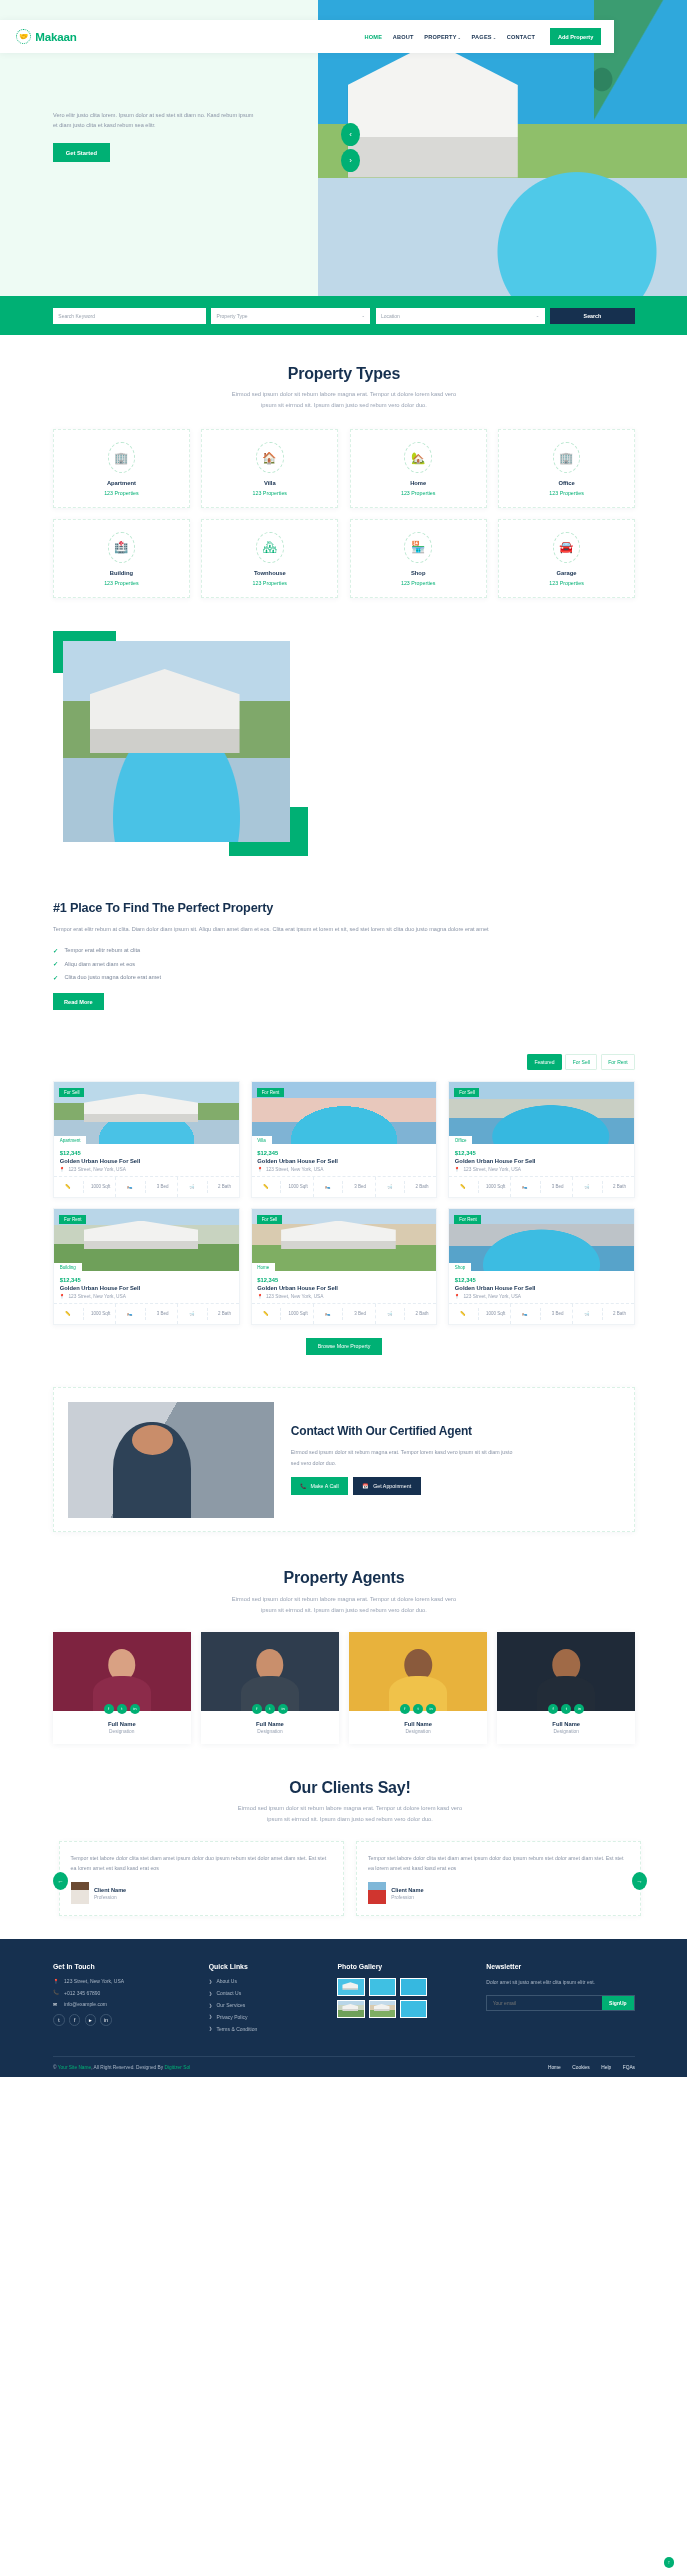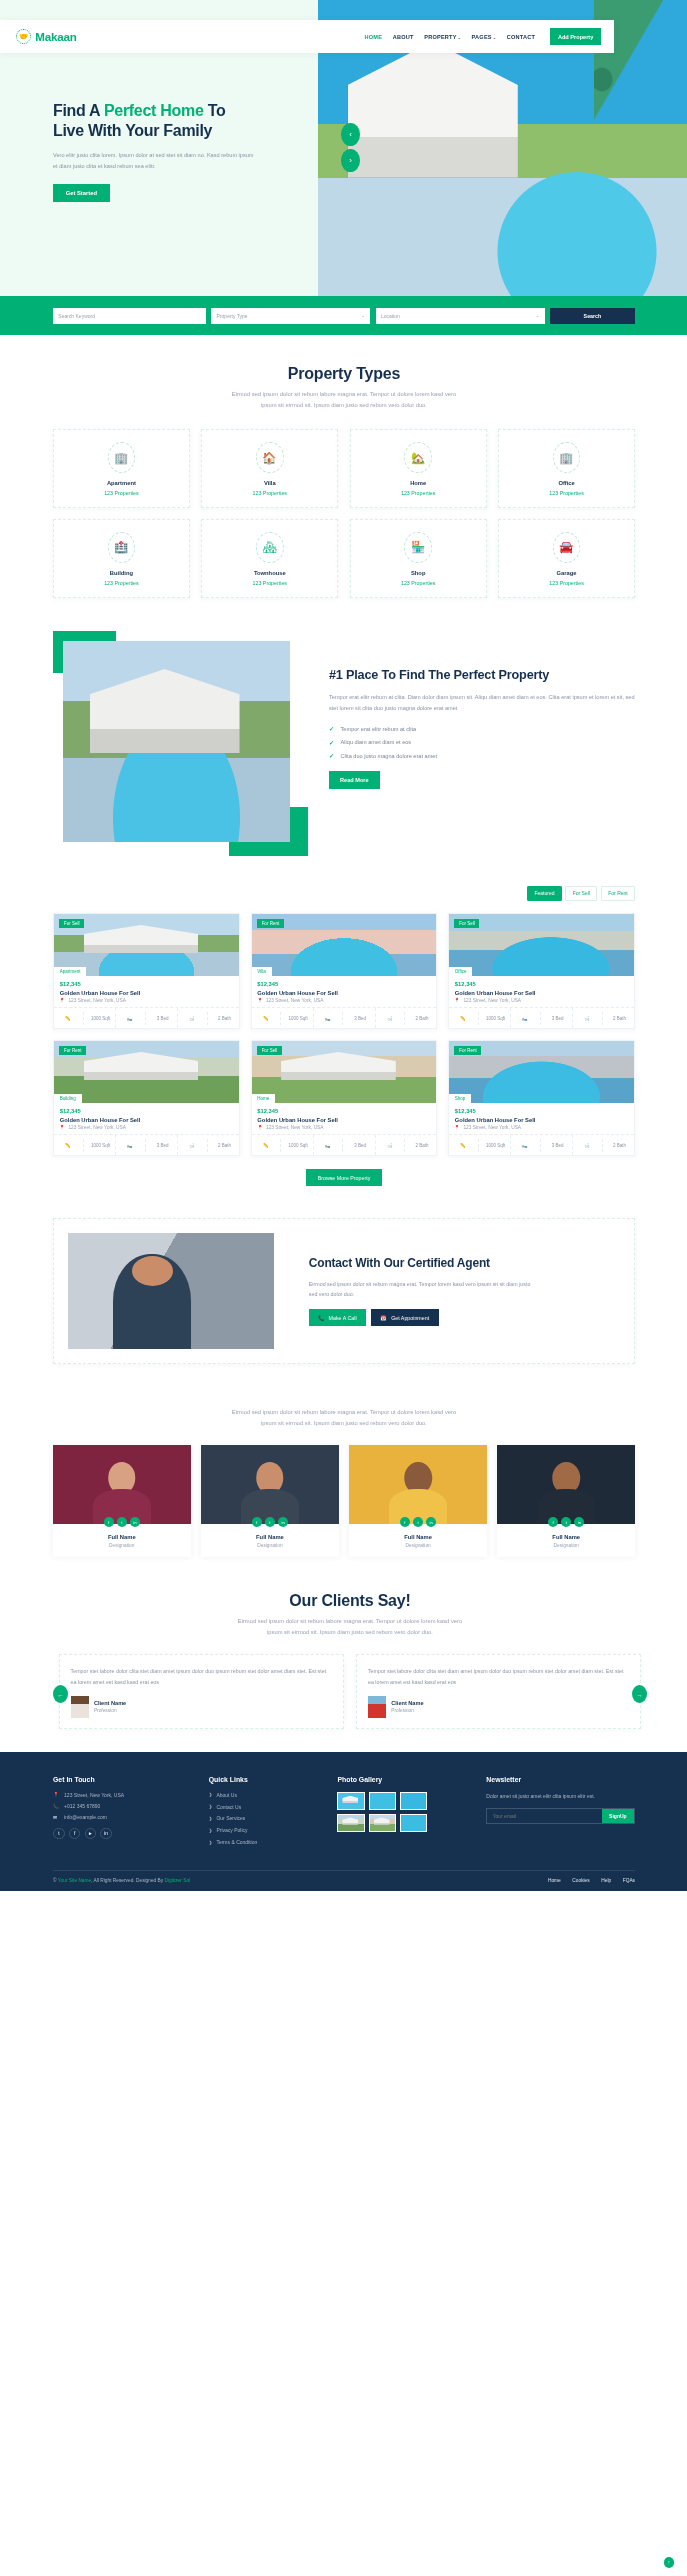--- a/index.html
+++ b/index.html
@@ -101,21 +101,21 @@
     text-align:center; box-shadow:0 0.5px 5.3px rgba(16,44,75,.05); cursor:pointer;
   }
   .type-ic{
     width:27.5px;height:31px;margin:0 auto 7.4px;border:0.5px dashed #BDE8D2;border-radius:50%;
     display:flex;align-items:center;justify-content:center;color:var(--green);font-size:11.6px;
   }
   .type-name{ font-size:5.8px; font-weight:bold; color:var(--navy);}
   .type-count{ font-size:5.3px; color:var(--green); margin-top:3.7px;}
 
   
-  .about{ padding:12.7px 0 21px; display:flex; gap:22px; position:relative;}
+  .about{ padding:12.7px 0 21px; display:flex; gap:22px; position:relative;flex-direction:column;}
   .about-visual{ width:254px; position:relative; }
   .about-visual .accent-tl{ position:absolute; left:0; top:0; width:63px;height:42px;background:var(--green);}
   .about-visual .accent-br{ position:absolute; right:-1.1px; bottom:-13.8px; width:79px;height:49px;background:var(--green);}
   .about-photo{
     position:relative; z-index:2; margin:9.5px 0 0 9.5px; width:227px; height:201px;
     background:
       radial-gradient(ellipse at 50% 88%, #49C2E6 0 63px, transparent 64px),
       linear-gradient(#BBD7E9 0 30%, #7FA86A 30% 58%, #A9C6D8 58% 100%);
   }
   .about-photo::before{
@@ -179,21 +179,21 @@
   .img-house::before{
     content:""; position:absolute; left:16%; top:18%; width:62%; height:46%;
     background:linear-gradient(#f2f2f0 0 70%,#d4d4d0 70% 100%);
     clip-path:polygon(0 32%,50% 0,100% 32%,100% 100%,0 100%);
   }
 
   
   .agentsec{ padding:26.4px 0 21px;}
   .agent-box{
     border:0.5px dashed var(--border); background:#fff; padding:13.8px;
-    display:flex; gap:35px; align-items:center; box-shadow:0 0.5px 6.3px rgba(16,44,75,.05);
+    display:flex; gap:17px; align-items:center; box-shadow:0 0.5px 6.3px rgba(16,44,75,.05);
   }
   .agent-photo{
     width:206px; height:116px; flex:none;
     background:linear-gradient(120deg,#C9CFD6 0 40%,#8D9AA6 40% 100%);
     position:relative; overflow:hidden;
   }
   .agent-photo::before{
     content:""; position:absolute; left:22%; top:18%; width:38%; height:84%;
     background:#2E4257; border-radius:48% 48% 0 0;
   }
@@ -281,24 +281,20 @@
         <a href="#">ABOUT</a>
         <a href="#"><span>PROPERTY</span><span class="caret">⌄</span></a>
         <a href="#"><span>PAGES</span><span class="caret">⌄</span></a>
         <a href="#">CONTACT</a>
         <button class="btn-add">Add Property</button>
       </nav>
     </div>
   </div>
 
   <div class="hero-copy">
-    <h1 class="hero-h1">
-      <span>Find A </span><span class="g">Perfect Home</span><span> To</span><br>
-      <span>Live With Your Family</span>
-    </h1>
     <p class="hero-p">Vero elitr justo clita lorem. Ipsum dolor at sed stet sit diam no. Kasd rebum ipsum et diam justo clita et kasd rebum sea elitr.</p>
     <button class="btn-start">Get Started</button>
   </div>
 
   <div class="sl-arrows">
     <div class="sl-arrow">‹</div>
     <div class="sl-arrow">›</div>
   </div>
 </section>
 
@@ -600,20 +596,21 @@
             <span>📅</span>
             <span>Get Appoinment</span>
           </button>
       </div>
     </div>
   </div>
 </section>
 
 <section class="agents">
   <div class="wrap center">
+    <div class="sec-title">Property Agents</div>
     <div class="sec-sub" style="max-width:233px;margin:6.3px auto 0;">Eirmod sed ipsum dolor sit rebum labore magna erat. Tempor ut dolore lorem kasd vero ipsum sit eirmod sit. Ipsum diam justo sed rebum vero dolor duo.</div>
     <div class="agents-grid">
       <div class="acard">
         <div class="aphoto a1">
             <div class="head" style="background:#D9A183"></div>
             <div class="body" style="background:#8C2B4A"></div>
           </div>
         <div class="a-social">
           <div class="sdot">f</div>
           <div class="sdot">t</div>

